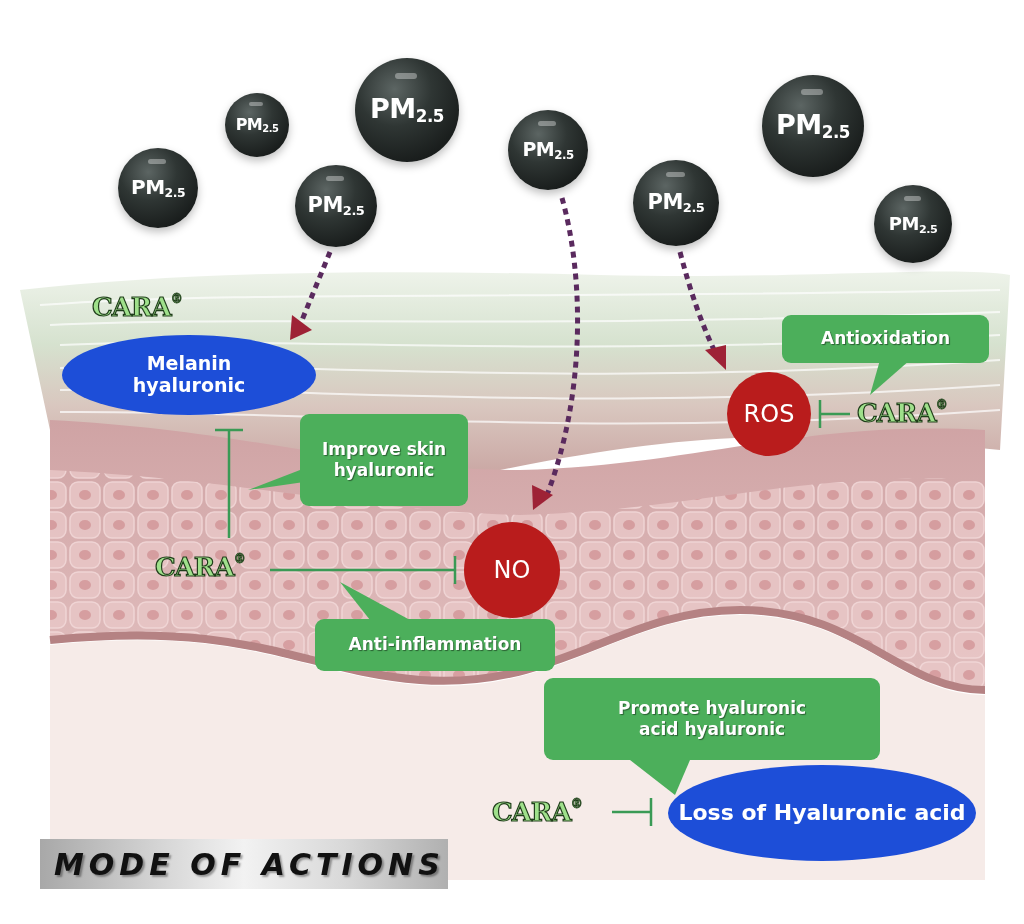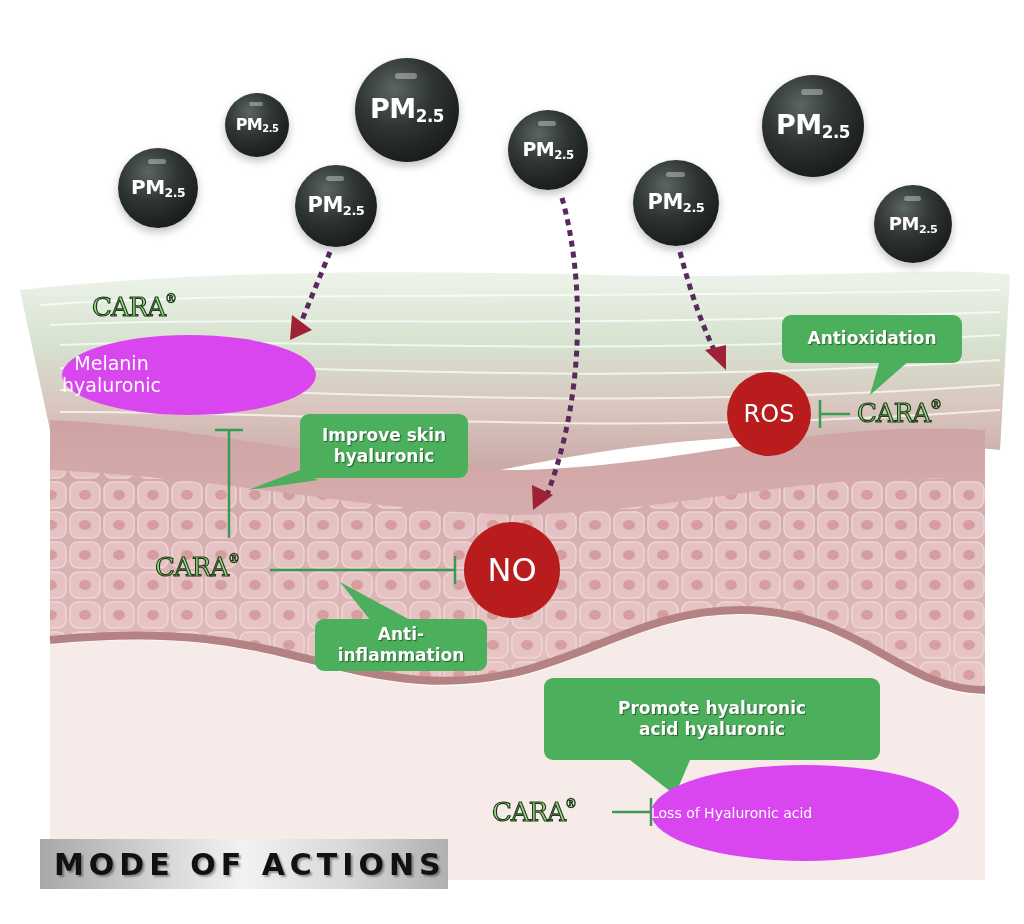--- a/index.html
+++ b/index.html
@@ -13,43 +13,43 @@
         background: radial-gradient(circle at 38% 30%, #5c6563 0%, #2f3634 38%, #1a1e1d 75%, #0f1211 100%);
         box-shadow: 0 4px 8px rgba(0,0,0,0.25);
         display:flex; align-items:center; justify-content:center;
         color:#ffffff; font-weight:bold; letter-spacing:-0.5px; }
   .pm .gloss { position:absolute; left:38%; top:14%; width:22%; height:6%;
                background:rgba(255,255,255,0.35); border-radius:3px; }
   .pm .lbl { position:relative; white-space:nowrap; }
   .pm sub { font-size:0.62em; vertical-align:-0.25em; }
 
   
-  .red-oval { position:absolute; background:#d946ef; border-radius:50%;
-              color:#fff; display:flex; align-items:center; justify-content:flex-start;
-              text-align:center; font-weight:normal; line-height:1.15; }
+  .red-oval { position:absolute; background:#1d4ed8; border-radius:50%;
+              color:#fff; display:flex; align-items:center; justify-content:center;
+              text-align:center; font-weight:bold; line-height:1.15; }
   .red-circle { position:absolute; background:#b91c1c; border-radius:50%;
                 color:#fff; display:flex; align-items:center; justify-content:center;
                 font-weight:normal; }
 
   
   .callout { position:absolute; background:#4caf5b; color:#fff; border-radius:9px;
              display:flex; align-items:center; justify-content:center; text-align:center;
              font-weight:bold; font-size:17px; line-height:1.25;
              text-shadow: 1px 1px 1px rgba(0,0,0,0.45); }
 
   
-  .cara { position:absolute; font-family:"DejaVu Serif", serif; font-weight:normal;
+  .cara { position:absolute; font-family:"DejaVu Serif", serif; font-weight:bold;
           font-size:26px; color:#9fe08b; letter-spacing:-1px;
           -webkit-text-stroke:1.2px #1f3d1a; white-space:nowrap; }
   .cara .reg { font-size:12px; vertical-align:top; -webkit-text-stroke:0.8px #1f3d1a; }
 
   .title-bar { position:absolute; left:40px; top:839px; width:408px; height:50px;
                background: linear-gradient(90deg, #a8a8a8 0%, #d6d6d6 30%, #f2f2f2 50%, #d8d8d8 75%, #b0b0b0 100%);
                display:flex; align-items:center; }
-  .title-text { font-family:"DejaVu Sans", sans-serif; font-weight:bold;
+  .title-text { font-family:"DejaVu Sans", sans-serif; font-style:italic; font-weight:bold;
                 font-size:30px; letter-spacing:5px; color:#111; padding-left:14px;
                 text-shadow: 2px 2px 2px rgba(0,0,0,0.35); }
 </style>
 </head>
 <body>
 
 <div id="stage">
 
   <svg class="abs" style="left:0;top:0" width="1024" height="924">
     <defs>
@@ -154,37 +154,37 @@
 
   <div class="red-oval" style="left:62px;top:335px;width:254px;height:80px;font-size:19px">
     <div>
         <div>Melanin</div>
         <div>hyaluronic</div>
       </div>
   </div>
   <div class="red-circle" style="left:727px;top:372px;width:84px;height:84px;font-size:24px">
       <span>ROS</span>
     </div>
-  <div class="red-circle" style="left:464px;top:522px;width:96px;height:96px;font-size:32px">
+  <div class="red-circle" style="left:464px;top:522px;width:96px;height:96px;font-size:24px">
       <span>NO</span>
     </div>
-  <div class="red-oval" style="left:651px;top:765px;width:308px;height:96px;font-size:14px">
+  <div class="red-oval" style="left:668px;top:765px;width:308px;height:96px;font-size:22px">
       <span>Loss of Hyaluronic acid</span>
     </div>
 
-  <div class="callout" style="left:782px;top:315px;width:180px;height:48px">
+  <div class="callout" style="left:782px;top:315px;width:207px;height:48px">
       <span>Antioxidation</span>
     </div>
-  <div class="callout" style="left:300px;top:414px;width:168px;height:64px">
+  <div class="callout" style="left:300px;top:414px;width:168px;height:92px">
     <div>
         <div>Improve skin</div>
         <div>hyaluronic</div>
       </div>
   </div>
-  <div class="callout" style="left:315px;top:619px;width:172px;height:52px">
+  <div class="callout" style="left:315px;top:619px;width:240px;height:52px">
       <span>Anti-inflammation</span>
     </div>
   <div class="callout" style="left:544px;top:678px;width:336px;height:82px">
     <div>
         <div>Promote hyaluronic</div>
         <div>acid hyaluronic</div>
       </div>
   </div>
 
   <div class="title-bar">

